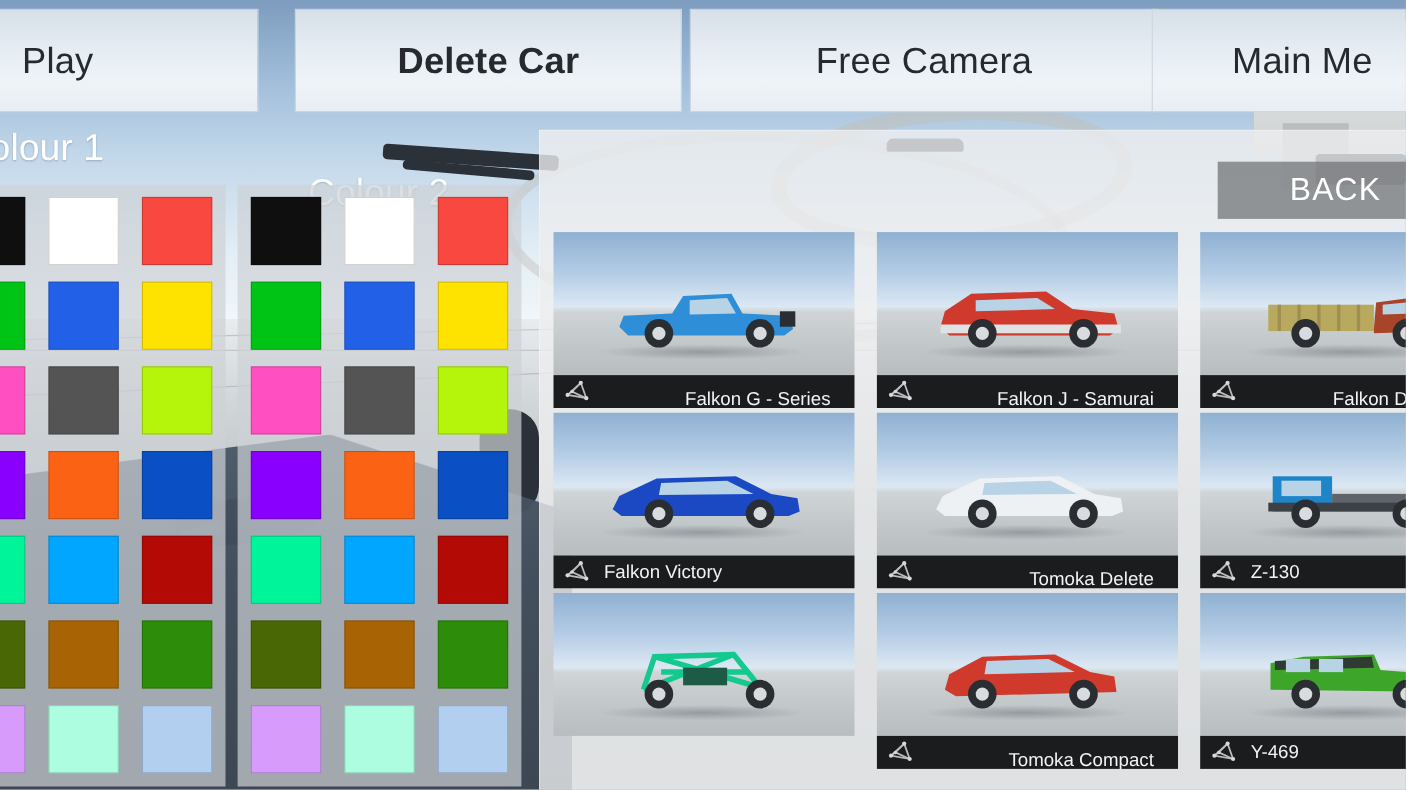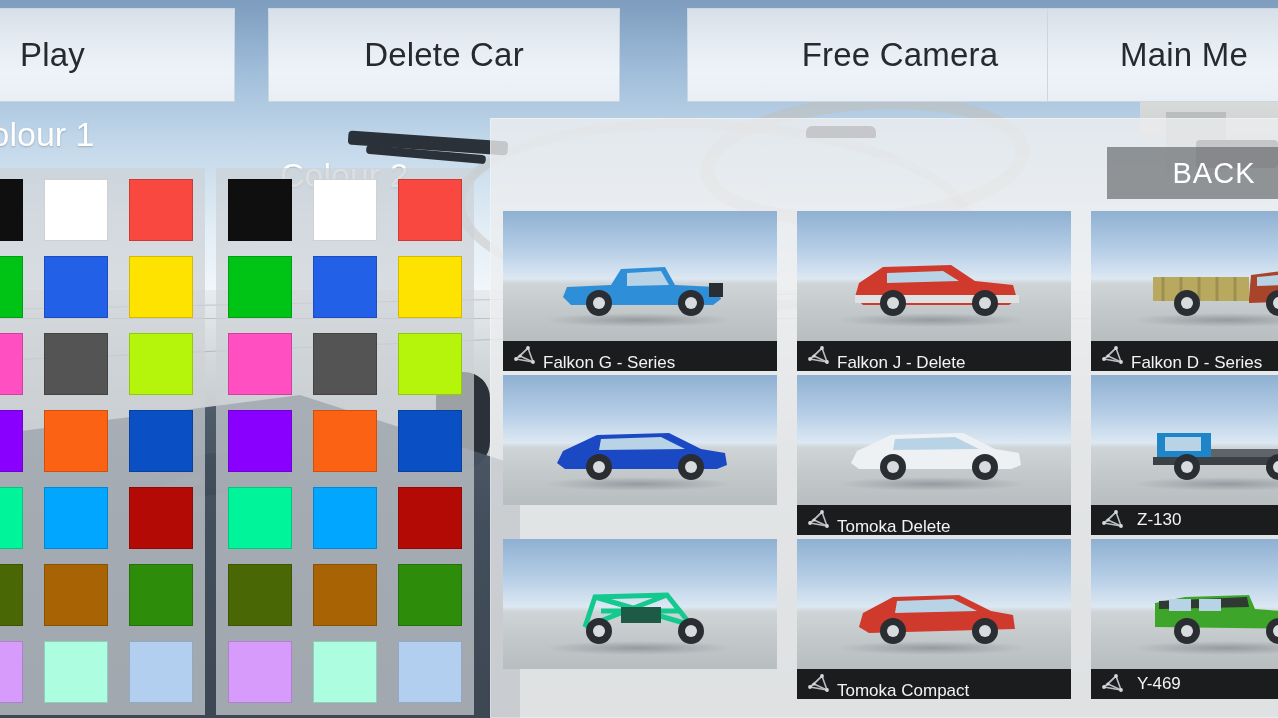--- a/index.html
+++ b/index.html
@@ -52,23 +52,23 @@
     color: #262a2e;
     font-size: 33px;
     letter-spacing: .2px;
     cursor: pointer;
     overflow: hidden;
     white-space: nowrap;
   }
   .tbtn span { display: block; width: 100%; }
   #btn-play      { left: -5px;   width: 240px; }
   #btn-play span { padding-left: 24px; text-align: left; }
-  #btn-delete    { left: 268px;  width: 352px; justify-content: center; }
+  #btn-delete    { left: 268px;  width: 352px; justify-content: center; font-weight: bold; }
   #btn-delete span { text-align: center; }
-  #btn-camera    { left: 687px;  width: 426px; justify-content: center; }
+  #btn-camera    { left: 627px;  width: 426px; justify-content: center; }
   #btn-camera span { text-align: center; }
   #btn-mainmenu  { left: 1047px; width: 290px; }
   #btn-mainmenu span { padding-left: 72px; text-align: left; }
 
   
   .colour-label {
     position: absolute;
     color: #ffffff;
     font-size: 34px;
     text-shadow: 0 1px 2px rgba(0,0,0,.22);
@@ -140,21 +140,21 @@
   .carlabel {
     position: absolute; left: 0; bottom: 0; width: 274px; height: 30px;
     background: #1b1c1e;
     display: flex; align-items: center;
     color: #f2f3f4;
     font-size: 17px;
     padding-left: 8px;
   }
   .carlabel .pfx-icon { width: 26px; height: 22px; flex: 0 0 26px; margin-right: 6px; }
   .carlabel .nm { flex: 1 1 auto; white-space: nowrap; overflow: hidden; }
-  .carlabel.center .nm { text-align: left; padding-right: 22px; margin-top: 14px; }
+  .carlabel.center .nm { text-align: right; padding-right: 22px; margin-top: 14px; }
   .carlabel.left .nm  { text-align: left; padding-left: 6px; }
 
   
   .minicar { position: absolute; }
 </style>
 </head>
 <body>
 
 <div id="root">
 
@@ -300,21 +300,21 @@
   <g fill="none" stroke="#b9bdc0" stroke-width="1.6" stroke-linejoin="round">
     <path d="M17 3 L22 17 L5 14 Z"></path>
     <path d="M17 3 L9 11 L5 14"></path>
     <path d="M9 11 L22 17"></path>
   </g>
   <circle cx="17" cy="3" r="1.9" fill="#d6d9db"></circle>
   <circle cx="22" cy="17" r="1.9" fill="#d6d9db"></circle>
   <circle cx="5" cy="14" r="1.9" fill="#d6d9db"></circle>
   <circle cx="9" cy="11" r="1.6" fill="#d6d9db"></circle>
 </svg></span>
-            <span class="nm">Falkon J - Delete</span>
+            <span class="nm">Falkon J - Samurai</span>
           </div>
         </div>
         <div class="carcard">
           <div class="thumb">
             <div class="shadow"></div>
             <svg class="minicar" width="200" height="84" viewBox="0 0 200 84" style="left:38px;top:32px;">
 
       <rect x="24" y="34" width="96" height="24" fill="#b9a95f"></rect>
       <path d="M120 56 L122 32 L152 28 L170 42 L180 44 L182 58 L120 60 Z" fill="#a8442a"></path>
       <path d="M128 34 L150 32 L160 42 L128 43 Z" fill="#b9d3e6"></path>
@@ -352,20 +352,34 @@
             <svg class="minicar" width="200" height="84" viewBox="0 0 200 84" style="left:38px;top:32px;">
 
       <path d="M16 56 L22 44 L56 28 L128 26 L160 42 L184 46 L186 58 L176 62 L24 62 Z" fill="#1b49c4"></path>
       <path d="M60 32 L120 30 L144 42 L58 43 Z" fill="#b9d3e6"></path>
     <circle cx="58" cy="60" r="13" fill="#2a2d31"></circle>
               <circle cx="58" cy="60" r="6" fill="#d8dcde"></circle>
     <circle cx="150" cy="60" r="13" fill="#2a2d31"></circle>
               <circle cx="150" cy="60" r="6" fill="#d8dcde"></circle>
   </svg>
           </div>
+          <div class="carlabel left">
+            <span class="pfx-icon"><svg viewBox="0 0 26 22" width="26" height="22">
+  <g fill="none" stroke="#b9bdc0" stroke-width="1.6" stroke-linejoin="round">
+    <path d="M17 3 L22 17 L5 14 Z"></path>
+    <path d="M17 3 L9 11 L5 14"></path>
+    <path d="M9 11 L22 17"></path>
+  </g>
+  <circle cx="17" cy="3" r="1.9" fill="#d6d9db"></circle>
+  <circle cx="22" cy="17" r="1.9" fill="#d6d9db"></circle>
+  <circle cx="5" cy="14" r="1.9" fill="#d6d9db"></circle>
+  <circle cx="9" cy="11" r="1.6" fill="#d6d9db"></circle>
+</svg></span>
+            <span class="nm">Falkon  Victory</span>
+          </div>
         </div>
         <div class="carcard">
           <div class="thumb">
             <div class="shadow"></div>
             <svg class="minicar" width="200" height="84" viewBox="0 0 200 84" style="left:38px;top:32px;">
 
       <path d="M16 56 L22 44 L56 28 L128 26 L160 42 L184 46 L186 58 L176 62 L24 62 Z" fill="#eef1f3"></path>
       <path d="M60 32 L120 30 L144 42 L58 43 Z" fill="#b9d3e6"></path>
     <circle cx="58" cy="60" r="13" fill="#2a2d31"></circle>
               <circle cx="58" cy="60" r="6" fill="#d8dcde"></circle>

